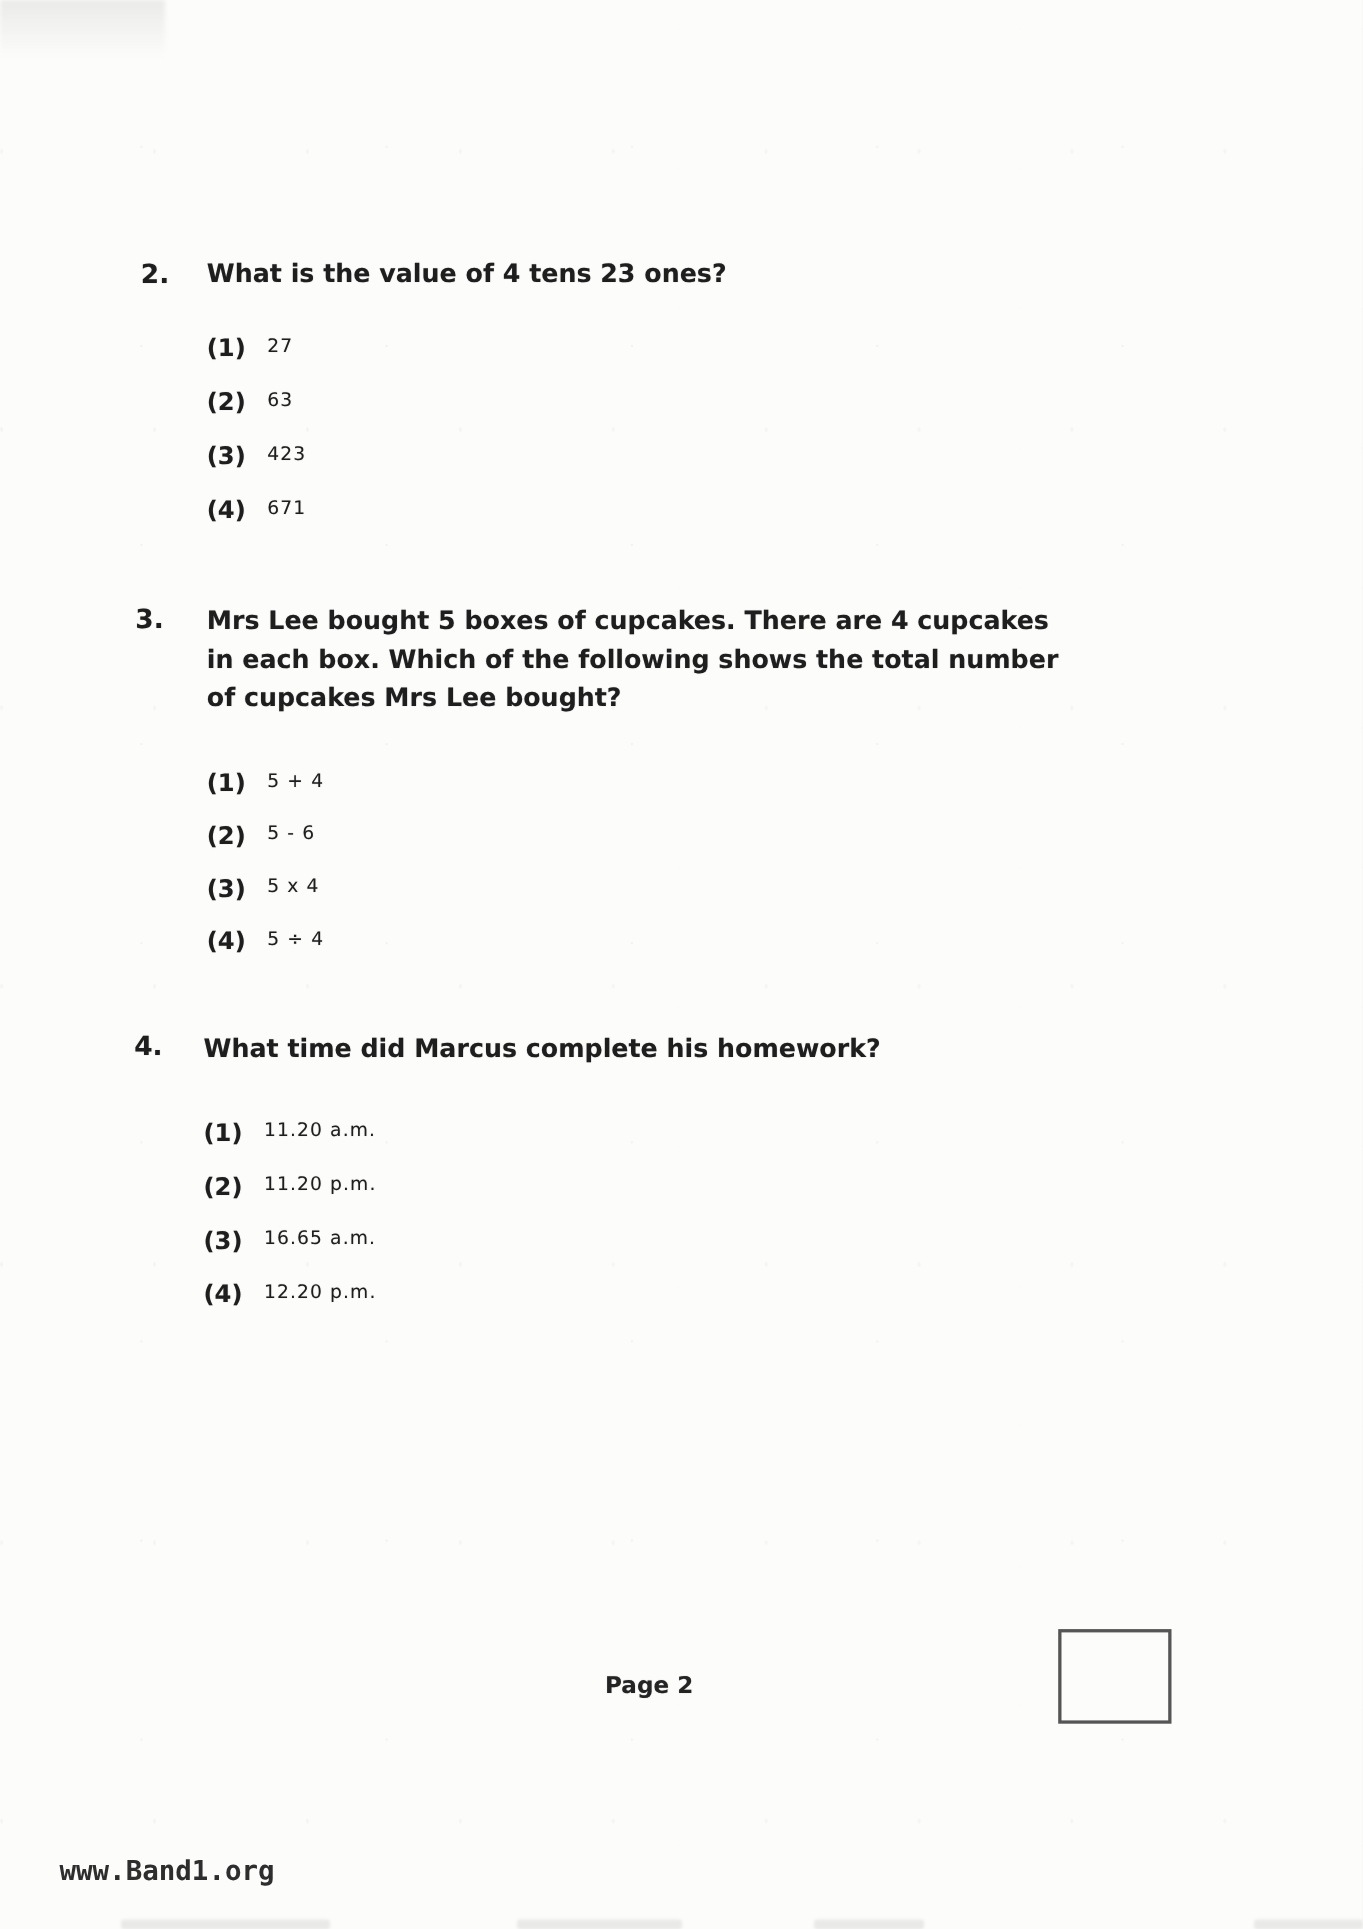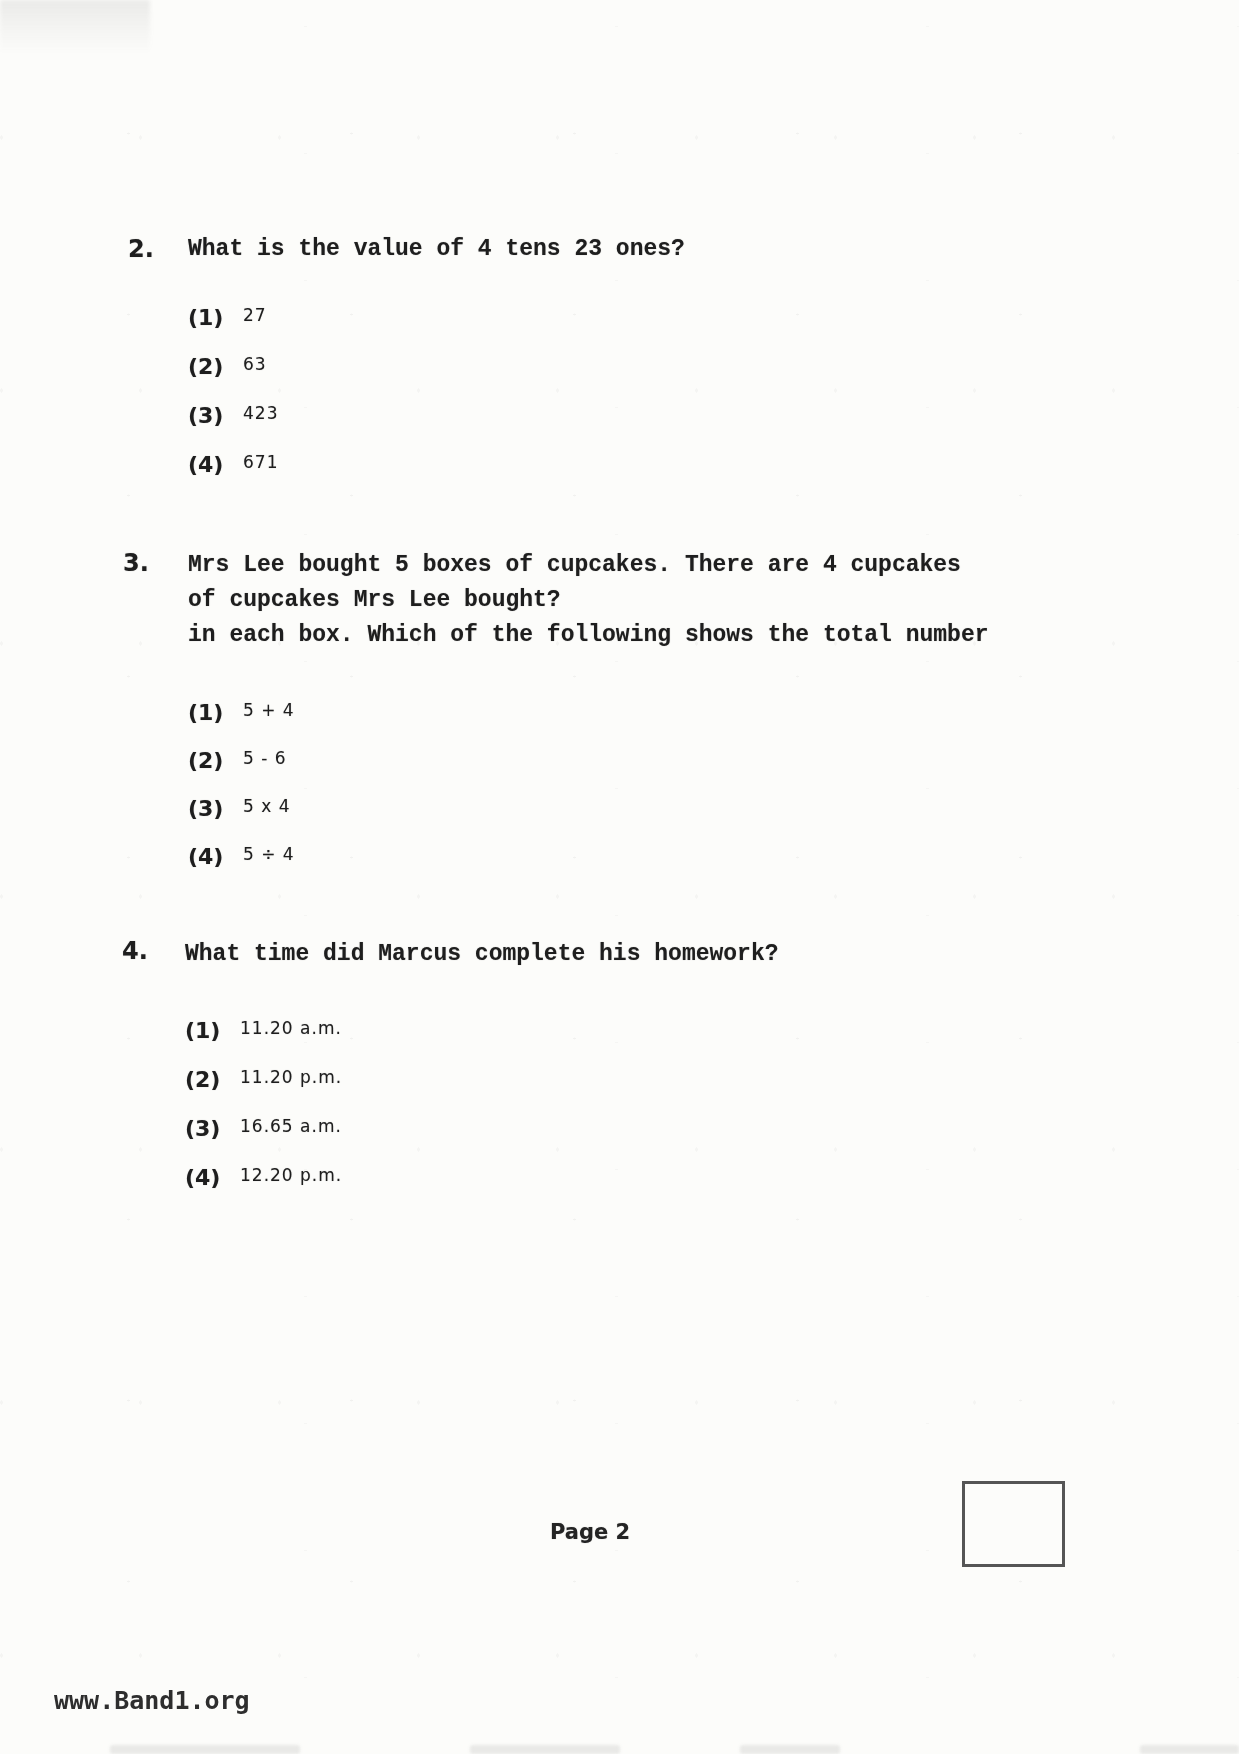--- a/index.html
+++ b/index.html
@@ -44,21 +44,20 @@
     flex: 0 0 auto;
   }
   .qbody { flex: 1 1 auto; }
   .qline {
     margin: 0;
     font-size: 23px;
     font-weight: 700;
     color: #1e1e1e;
     text-shadow: 0 0 1px rgba(30,30,30,0.35);
     white-space: nowrap;
-    font-family: Liberation Mono, monospace;
   }
   .q-2 { top: 234px; left: 128px; }
   .q-2 .qnum { width: 60px; }
   .q-2 .qline { line-height: 30px; }
   .q-2 .options { margin-top: 41px; }
   .q-2 .option { height: 49px; }
 
   .q-3 { top: 548px; left: 123px; }
   .q-3 .qnum { width: 65px; }
   .q-3 .qline { line-height: 35px; }
@@ -160,22 +159,22 @@
           <span class="ovalue">671</span>
         </div>
       </div>
     </div>
   </section>
 
   <section class="question q-3">
     <div class="qnum">3.</div>
     <div class="qbody">
       <p class="qline">Mrs Lee bought 5 boxes of cupcakes. There are 4 cupcakes</p>
+      <p class="qline">in each box. Which of the following shows the total number</p>
       <p class="qline">of cupcakes Mrs Lee bought?</p>
-      <p class="qline">in each box. Which of the following shows the total number</p>
       <div class="options">
         <div class="option">
           <span class="olabel">(1)</span>
           <span class="ovalue">5 + 4</span>
         </div>
         <div class="option">
           <span class="olabel">(2)</span>
           <span class="ovalue">5 - 6</span>
         </div>
         <div class="option">

